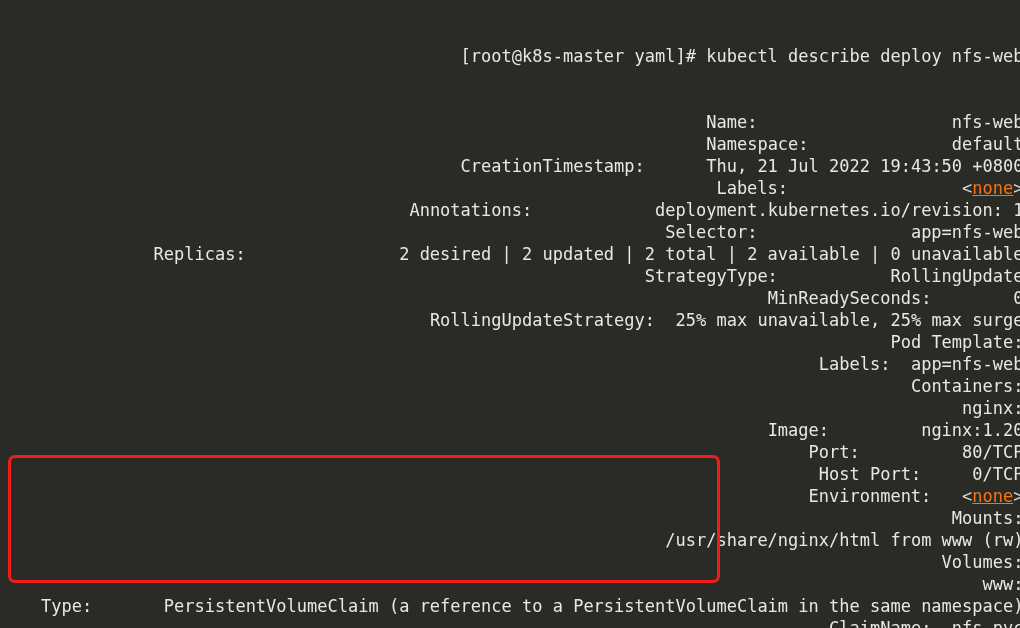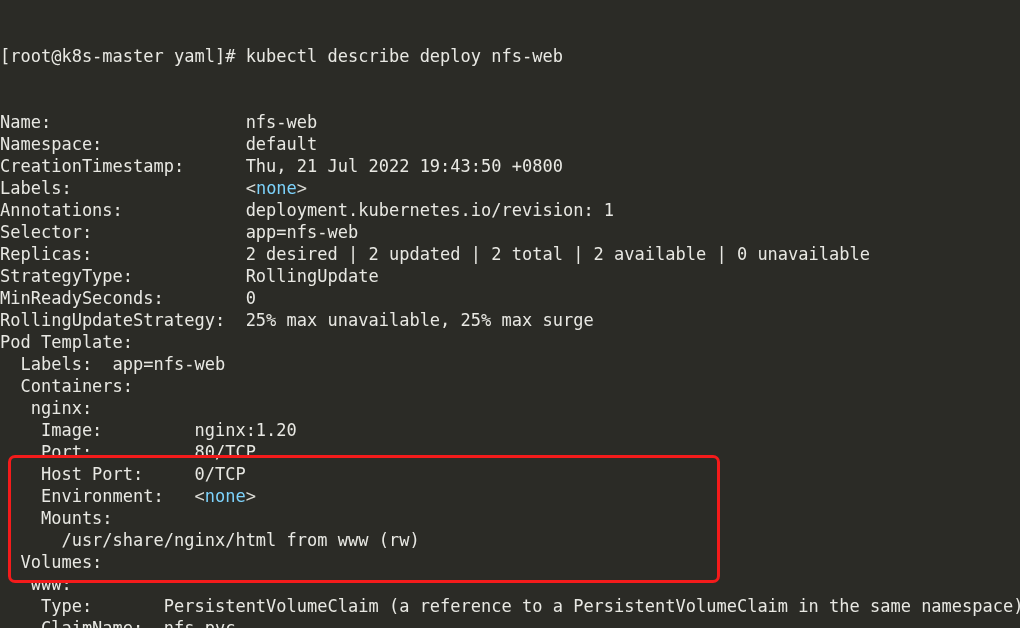--- a/index.html
+++ b/index.html
@@ -10,36 +10,38 @@
   #terminal {
     position: relative;
     width: 1020px;
     height: 628px;
     background: #2b2b26;
     overflow: hidden;
     font-family: "DejaVu Sans Mono", "Liberation Mono", monospace;
     font-size: 17px;
     line-height: 22px;
     color: #e8e8e3;
+    text-align: right;
     -webkit-font-smoothing: none;
   }
   #lines {
     position: absolute;
     left: 0;
     top: 0;
     padding: 1px 0 0 0;
     white-space: pre;
   }
   .line {
     height: 22px;
     white-space: pre;
     letter-spacing: 0px;
   }
   .tok-none {
-    color: #7dd3fc;
+    color: #f97316;
+    text-decoration: underline;
   }
   .tok-bracket {
     color: #d8d8d2;
   }
   .highlight-box {
     position: absolute;
     left: 8px;
     top: 455px;
     width: 712px;
     height: 128px;

